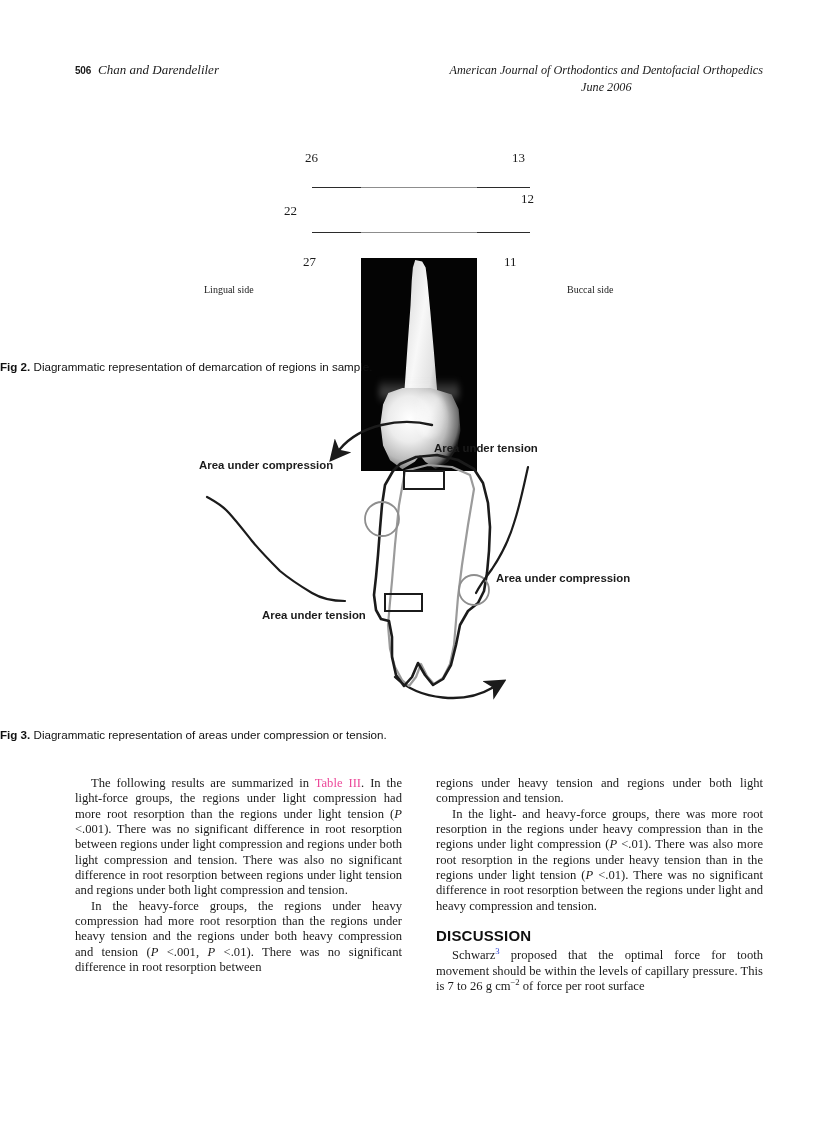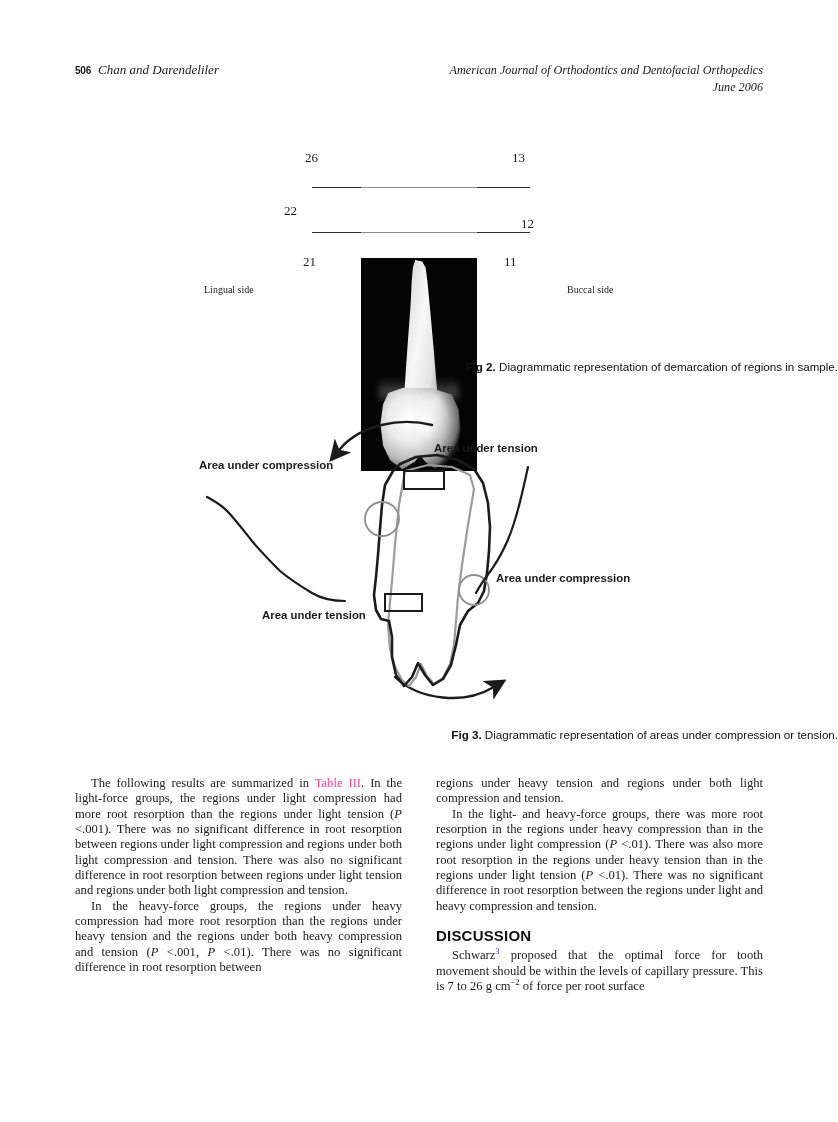--- a/index.html
+++ b/index.html
@@ -40,21 +40,21 @@
   }
   .rh-authors {
     font-style: italic;
     margin-left: 7px;
     font-size: 13px;
   }
   .rh-right {
     position: absolute;
     right: 0;
     top: 0;
-    text-align: right;
+    text-align: center;
     font-style: italic;
     font-size: 12.2px;
     line-height: 16.5px;
     white-space: nowrap;
   }
 
   
   #figure2 {
     position: absolute;
     left: 0;
@@ -169,21 +169,21 @@
   .side-label {
     position: absolute;
     font-size: 10px;
     font-family: "Liberation Serif", serif;
     color: #1a1a1a;
   }
 
   .fig-caption {
     position: absolute;
     width: 838px;
-    text-align: right;
+    text-align: left;
     font-family: "Liberation Sans", sans-serif;
     font-size: 11.6px;
     color: #111111;
   }
   .fig-caption .fig-num {
     font-weight: bold;
   }
 
   
   #fig3-graphic {
@@ -279,24 +279,24 @@
     <div class="demarc-line" style="left:312px; top:59px; width:49px;"></div>
     <div class="demarc-over" style="left:361px; top:59px; width:116px;"></div>
     <div class="demarc-line" style="left:477px; top:59px; width:53px;"></div>
 
     <div class="demarc-line" style="left:312px; top:104px; width:49px;"></div>
     <div class="demarc-over" style="left:361px; top:104px; width:116px;"></div>
     <div class="demarc-line" style="left:477px; top:104px; width:53px;"></div>
 
     <span class="region-num" style="left:305px; top:22px;">26</span>
     <span class="region-num" style="left:284px; top:75px;">22</span>
-    <span class="region-num" style="left:303px; top:126px;">21</span>
+    <span class="region-num" style="left:303px; top:126px;">27</span>
 
     <span class="region-num" style="left:512px; top:22px;">13</span>
-    <span class="region-num" style="left:521px; top:88px;text-align:right;">12</span>
+    <span class="region-num" style="left:521px; top:63px;text-align:right;">12</span>
     <span class="region-num" style="left:504px; top:126px;">11</span>
 
     <span class="side-label" style="left:204px; top:156px;">Lingual side</span>
     <span class="side-label" style="left:567px; top:156px;">Buccal side</span>
   </div>
 
   <div class="fig-caption" style="top:360px;">
     <span class="fig-num">Fig 2.</span>
     <span>Diagrammatic representation of demarcation of regions in sample.</span>
   </div>

